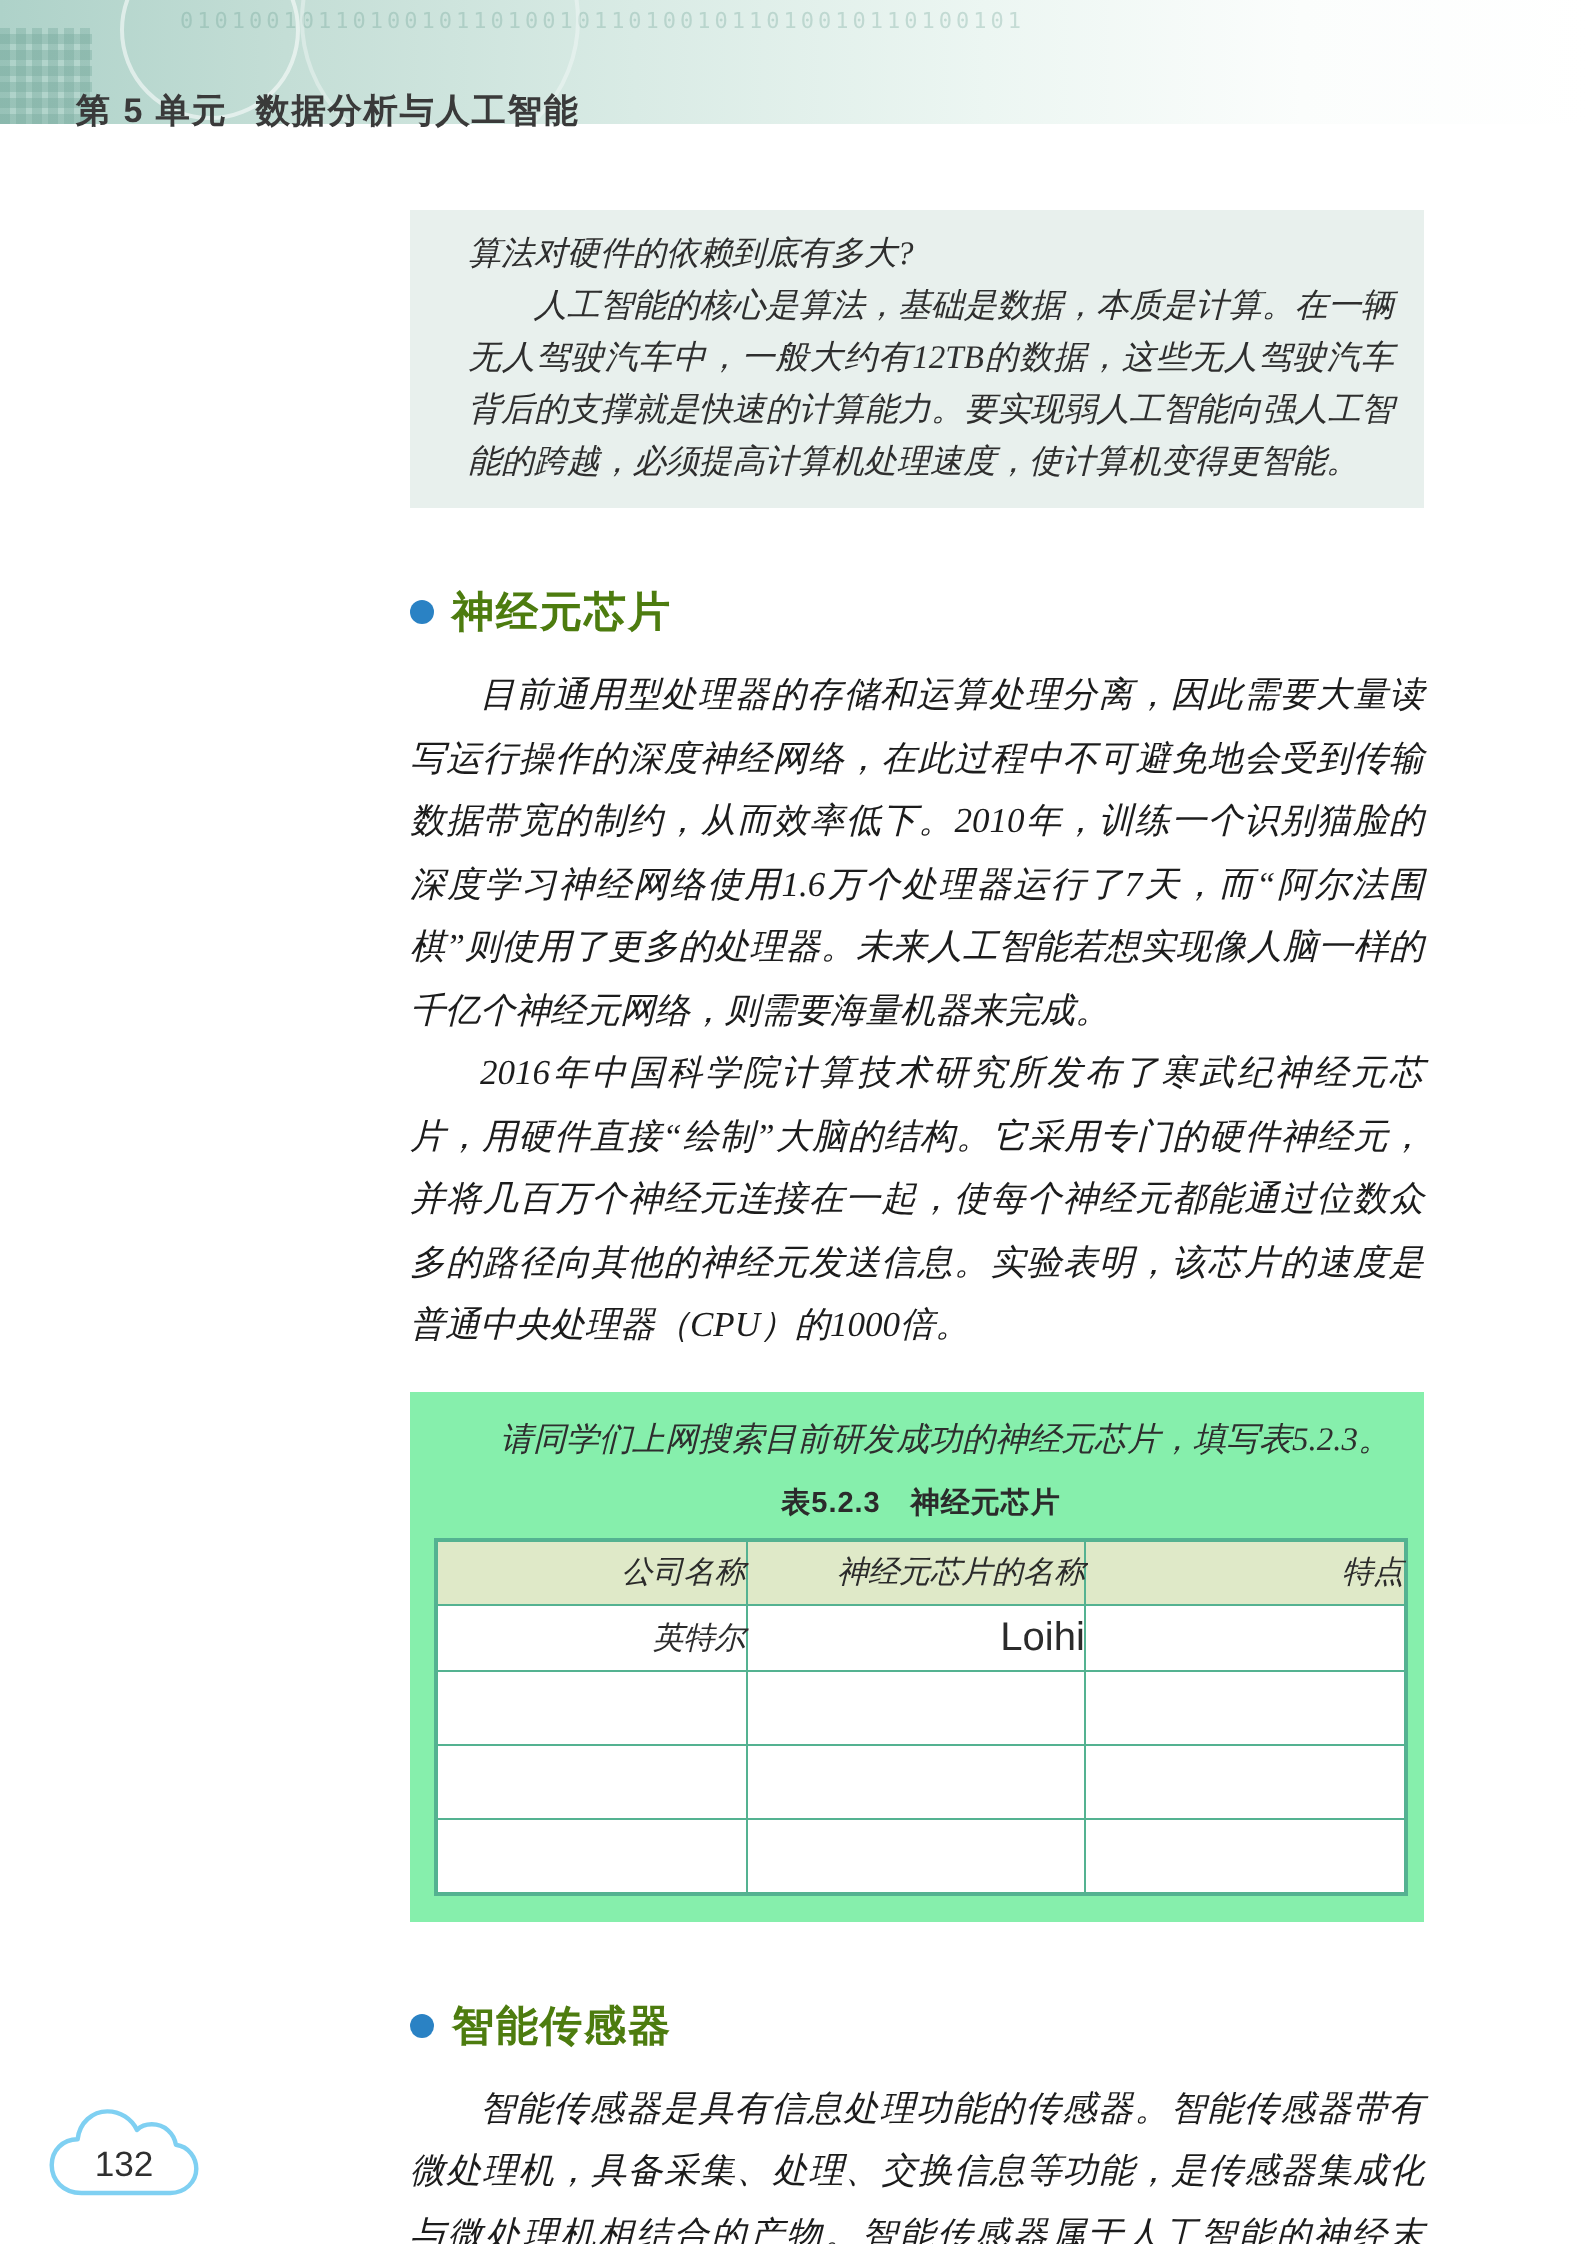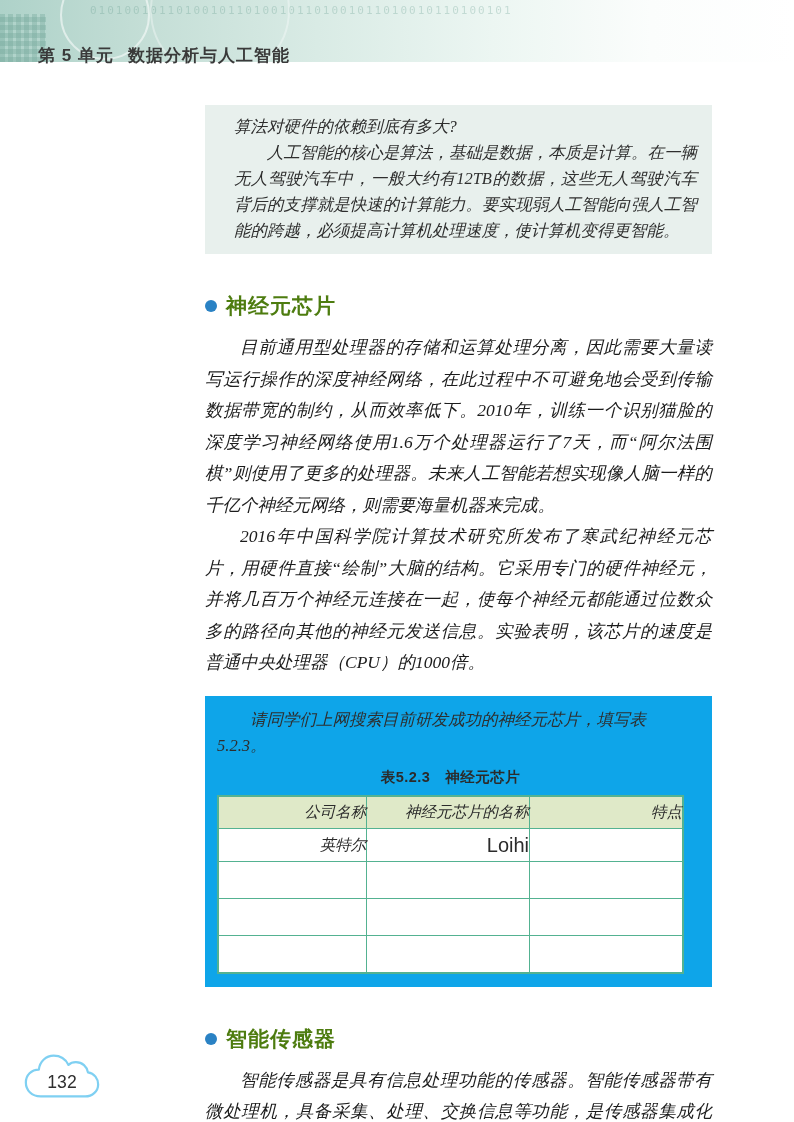--- a/index.html
+++ b/index.html
@@ -92,22 +92,22 @@
     line-height: 31.5px;
     text-align: justify;
     text-indent: 2em;
     color: #1c1c1c;
     font-style: italic;
   }
 
   
   .activity-box {
     margin-top: 17px;
-    background: #0ea5e9;
-    padding: 11px 28px 13px 12px;
+    background: #86efac;
+    padding: 11px 8px 13px 12px;
   }
   .activity-prompt {
     font-size: 16.5px;
     line-height: 26px;
     text-indent: 2em;
     color: #2e2e2e;
   }
   .table-caption {
     text-align: center;
     font-family: "Liberation Sans", sans-serif;

